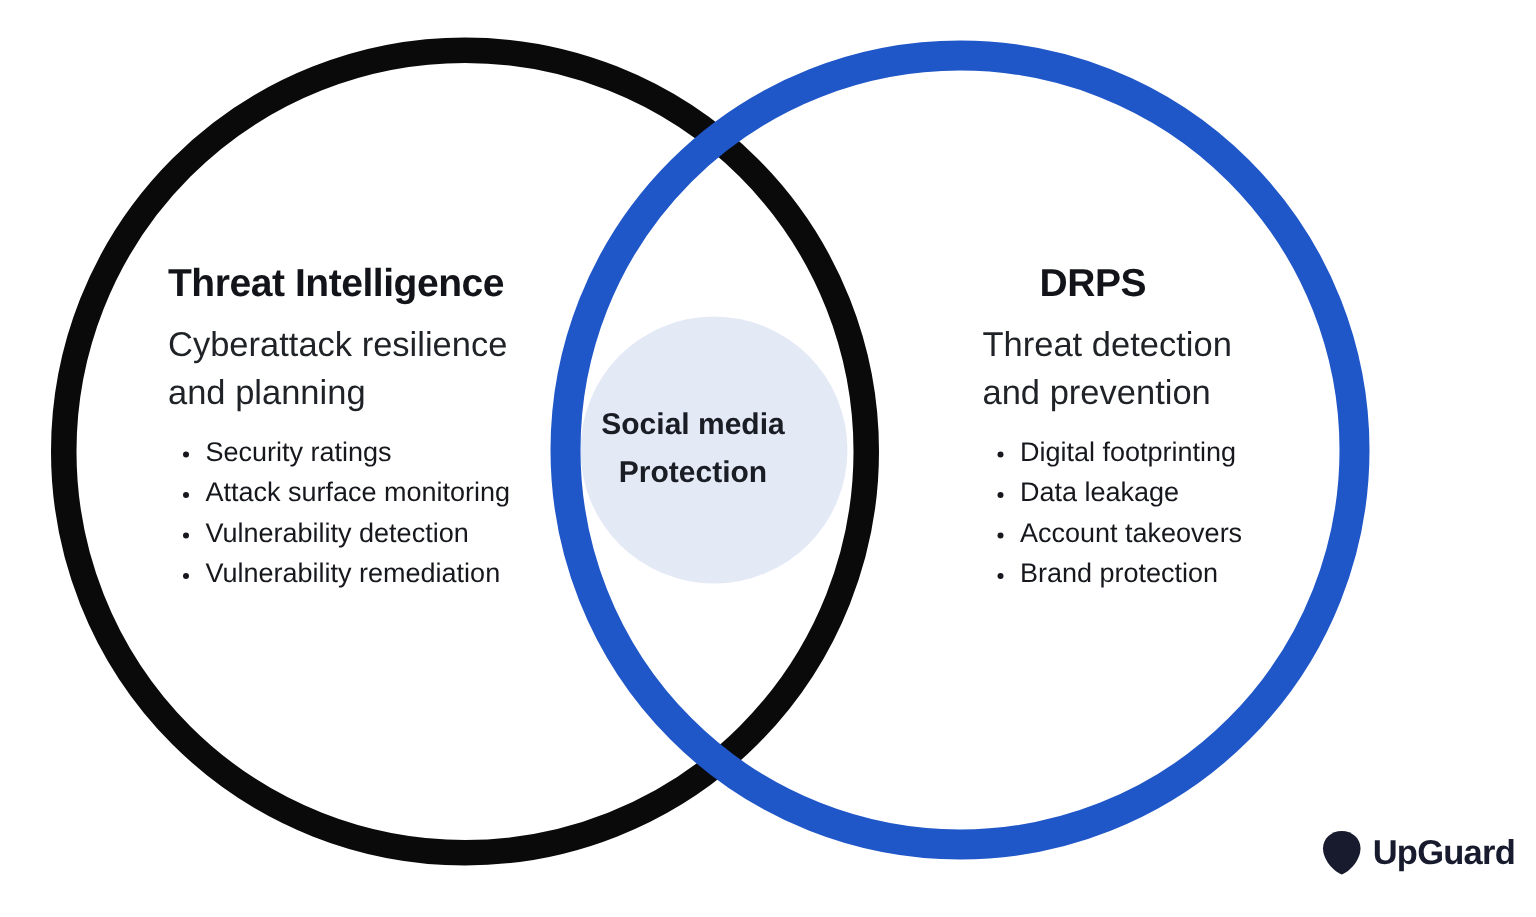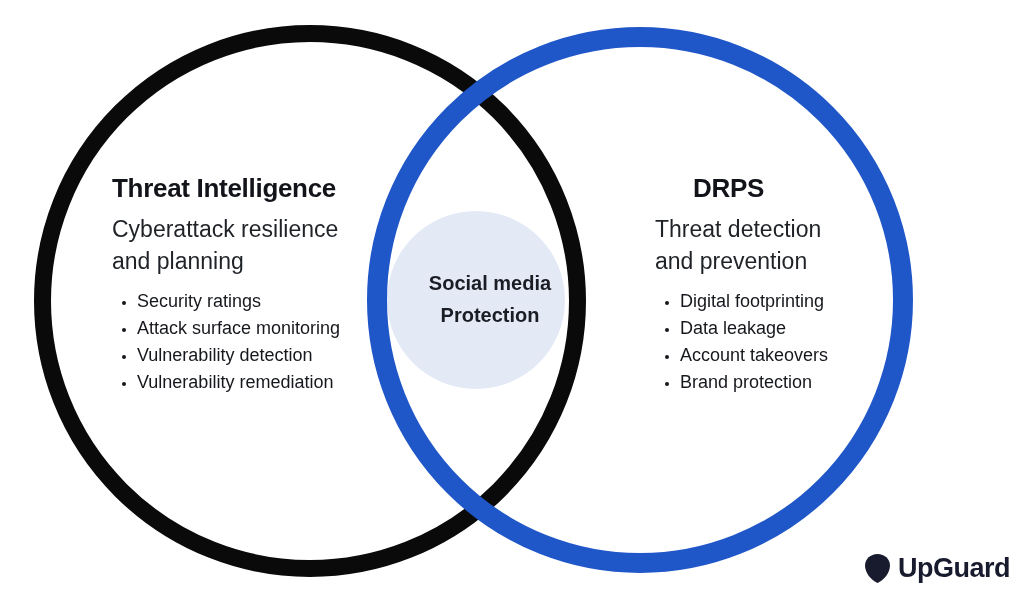--- a/index.html
+++ b/index.html
@@ -18,21 +18,21 @@
   .circle {
     position: absolute;
     border-radius: 50%;
   }
   .intersection-circle {
     left: 387px; top: 211px;
     width: 178px; height: 178px;
     background: #e4e9f6;
     display: flex;
     align-items: center;
-    justify-content: flex-end;
+    justify-content: flex-start;
     text-align: center;
   }
   .left-circle {
     left: 34px; top: 25px;
     width: 552px; height: 552px;
     border: 17px solid #0a0a0a;
     background: transparent;
   }
   .right-circle {
     left: 367px; top: 27px;
@@ -85,21 +85,21 @@
   .brand {
     position: absolute;
     right: 14px;
     bottom: 27px;
     display: flex;
     align-items: center;
     gap: 7px;
   }
   .brand-icon { width: 27px; height: 31px; display: block; }
   .brand-text {
-    font-size: 27px;
+    font-size: 23px;
     font-weight: 700;
     letter-spacing: -0.5px;
     color: #171b2d;
   }
 </style>
 </head>
 <body>
 
 <div class="canvas">
 

